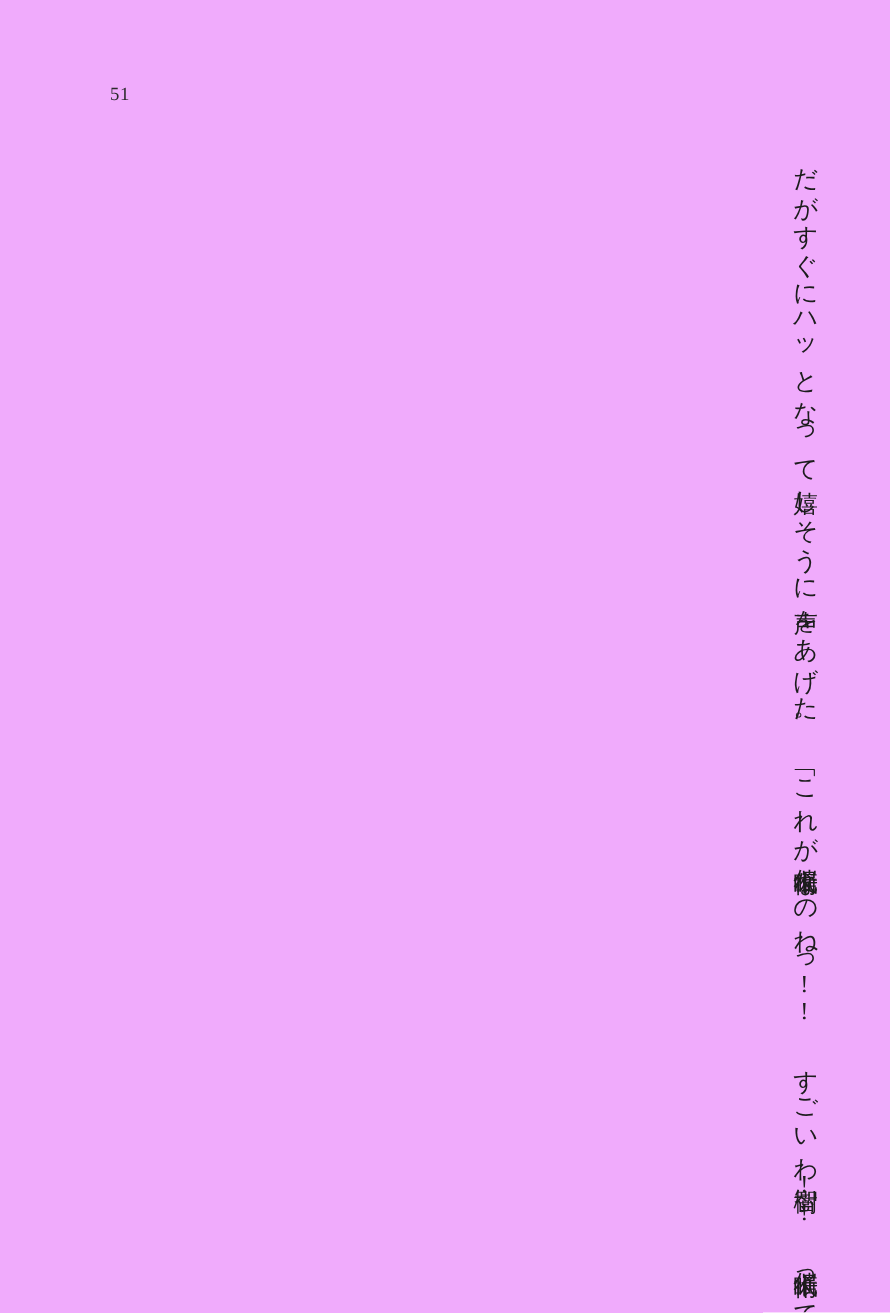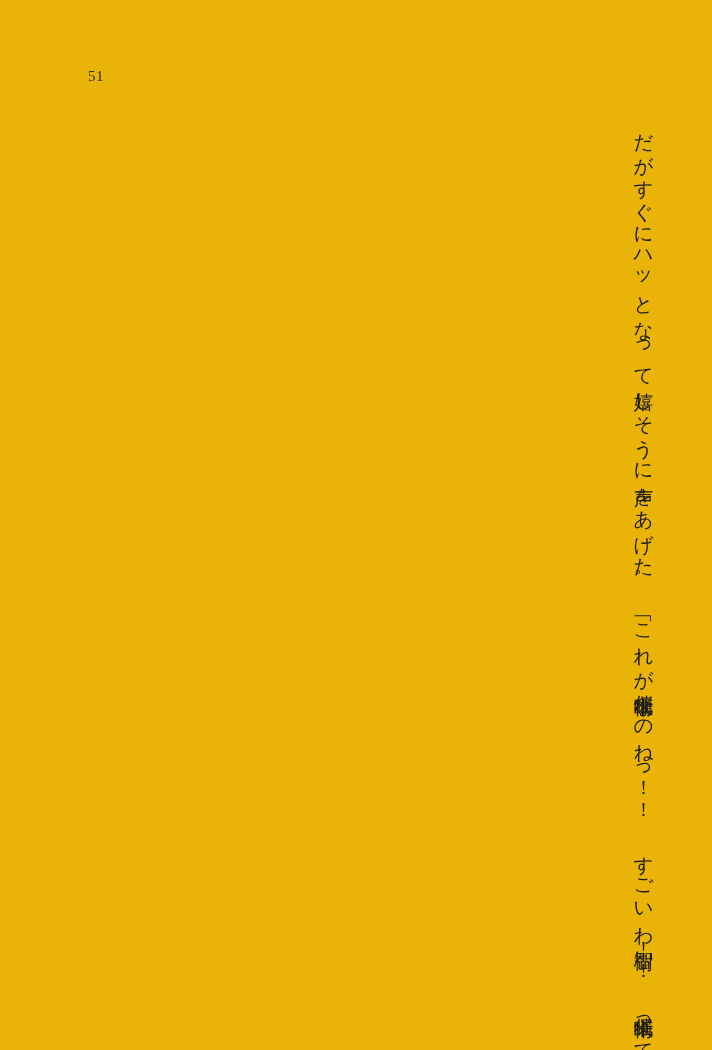--- a/index.html
+++ b/index.html
@@ -7,21 +7,21 @@
     padding: 0;
     background: #ffffff;
   }
   body {
     font-family: "Liberation Serif", "DejaVu Serif", serif;
   }
   .page {
     position: relative;
     width: 712px;
     height: 1050px;
-    background: #eab308;
+    background: #f0abfc;
     overflow: hidden;
   }
   .page-number {
     position: absolute;
     top: 68px;
     left: 88px;
     font-size: 15px;
     color: #2a2a2a;
     letter-spacing: 0.5px;
   }

